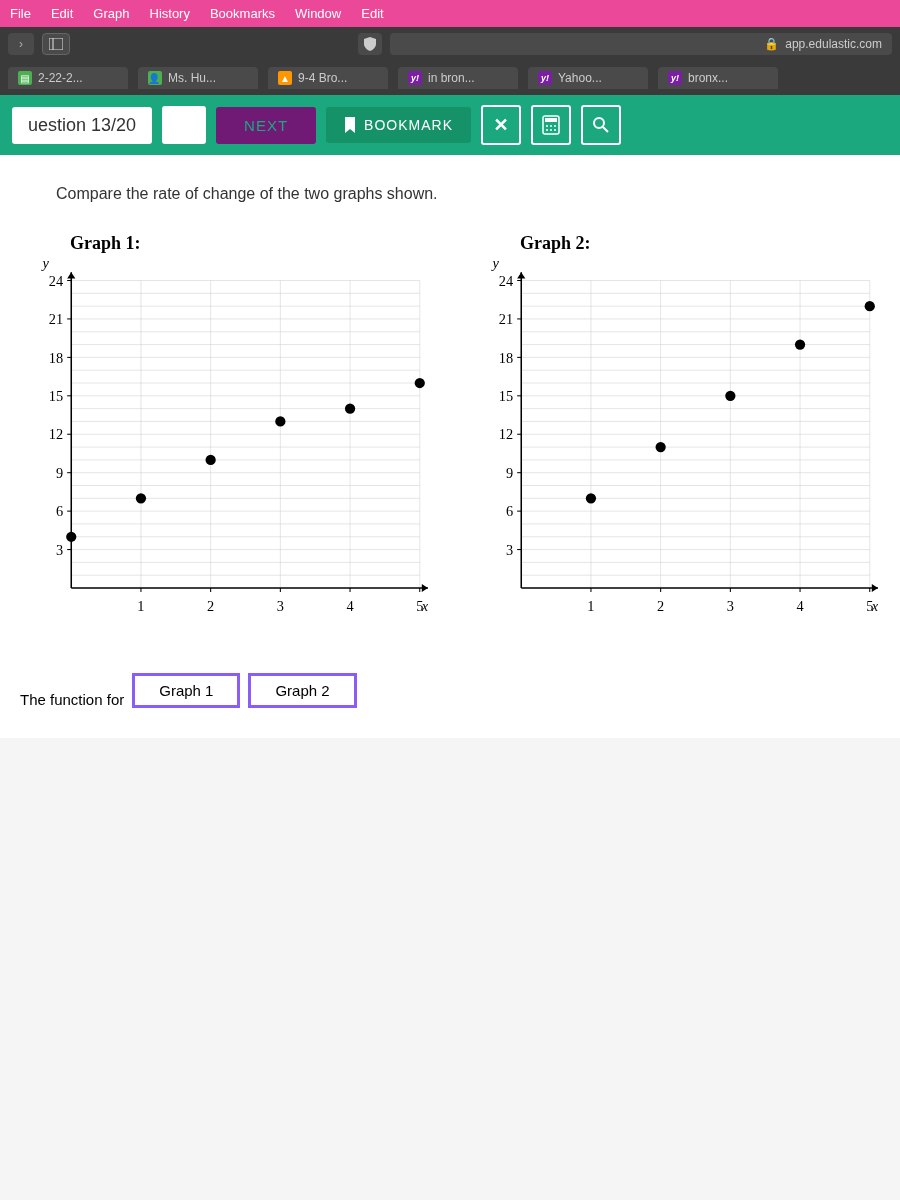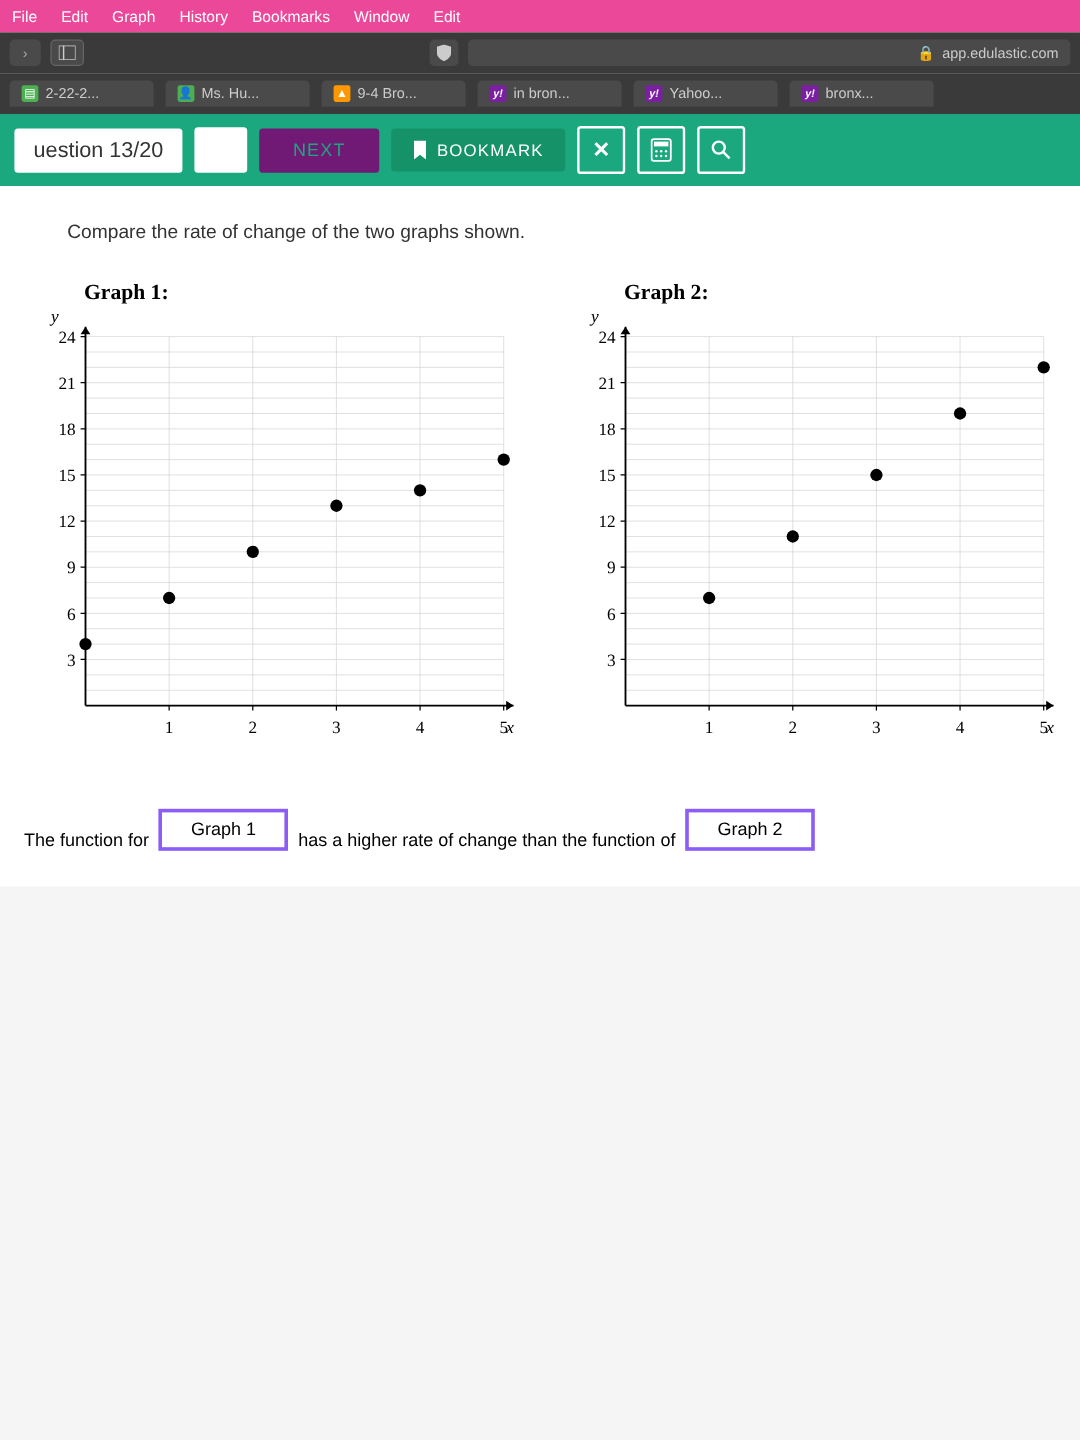--- a/index.html
+++ b/index.html
@@ -277,16 +277,15 @@
           <circle cx="254" cy="132.5" r="5" fill="#000"></circle>
           <circle cx="322" cy="82.5" r="5" fill="#000"></circle>
           <circle cx="390" cy="45" r="5" fill="#000"></circle>
         </svg>
     </div>
   </div>
 
   <div class="answer-row">
     <span>The function for</span>
     <span class="answer-select">Graph 1</span>
-    <span>has a higher rate of change than the function of</span>
     <span class="answer-select">Graph 2</span>
   </div>
 </div>
 
 </body></html>

